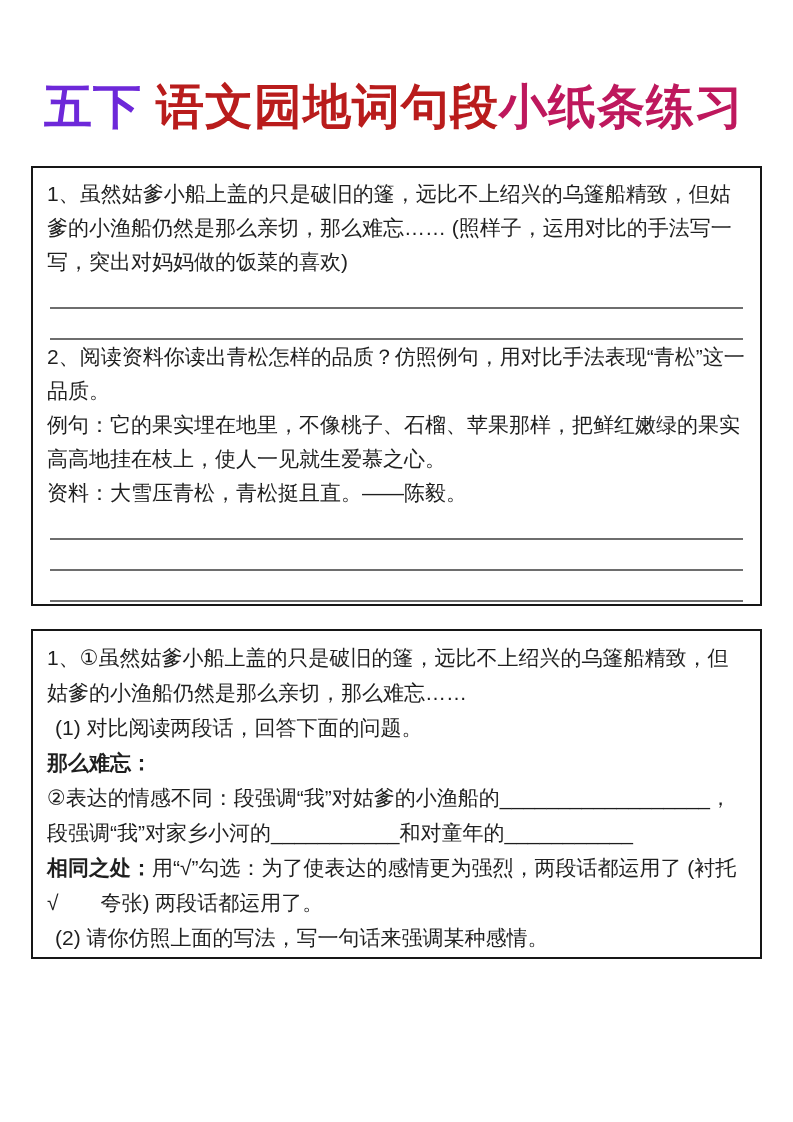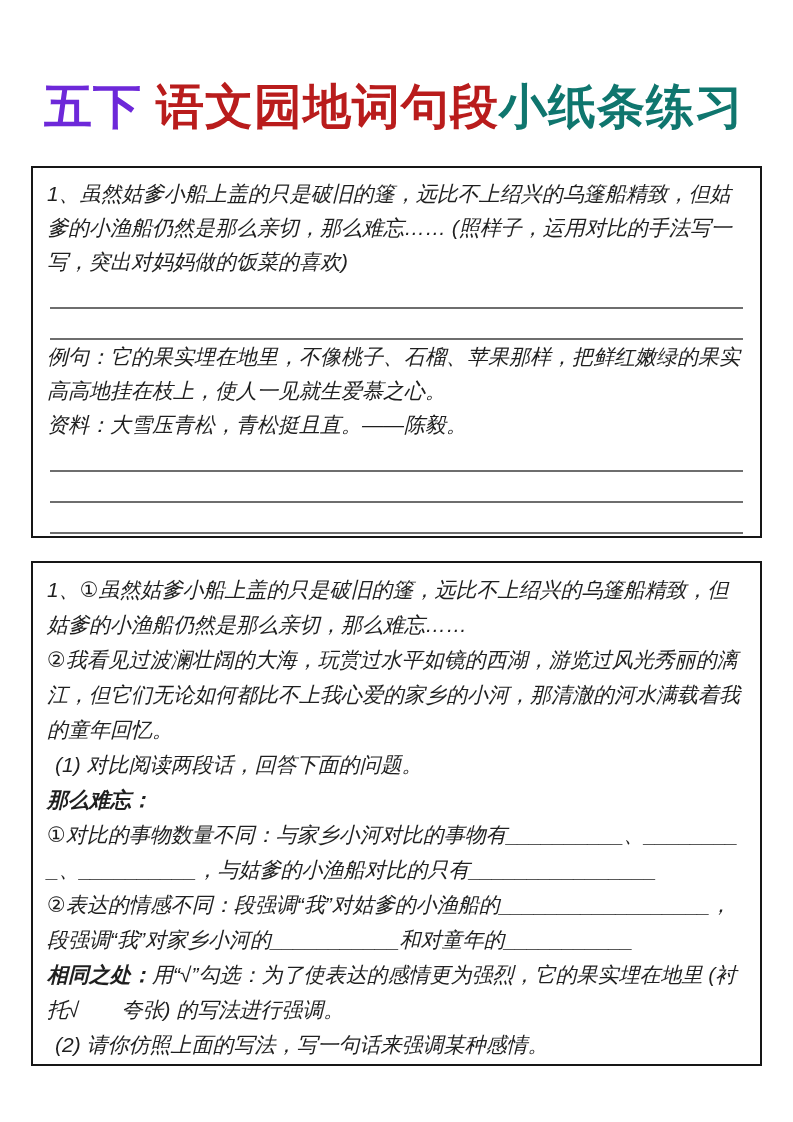--- a/index.html
+++ b/index.html
@@ -16,30 +16,29 @@
   .title {
     padding: 48px 0 0 44px;
     font-size: 48px;
     font-weight: 700;
     line-height: 1.12;
     letter-spacing: 1px;
     white-space: nowrap;
   }
   .title .t-grade  { color: #6d28d9; margin-right: 14px; }
   .title .t-main   { color: #b91c1c; }
-  .title .t-suffix { color: #0f766e; }
+  .title .t-suffix { color: #be185d; }
 
   .box {
     margin: 0 31px;
     border: 2px solid #161616;
     padding: 9px 14px 2px 14px;
     font-size: 21px;
     line-height: 34px;
     word-break: break-all;
-    font-style: italic;
   }
   .box-1 { margin-top: 29px; }
   .box-2 { margin-top: 23px; line-height: 35px; }
 
   .box p { margin: 0; }
   .indented { padding-left: 8px; }
   .bold-label { font-weight: 700; }
 
   .ans-line {
     height: 30px;
@@ -54,32 +53,31 @@
 <div class="page">
 
   <h1 class="title">
     <span class="t-grade">五下</span><span class="t-main">语文园地词句段</span><span class="t-suffix">小纸条练习</span>
   </h1>
 
   <div class="box box-1">
     <p>1、虽然姑爹小船上盖的只是破旧的篷，远比不上绍兴的乌篷船精致，但姑爹的小渔船仍然是那么亲切，那么难忘…… (照样子，运用对比的手法写一写，突出对妈妈做的饭菜的喜欢)</p>
     <div class="ans-line"></div>
     <div class="ans-line tall"></div>
+    <p>2、阅读资料你读出青松怎样的品质？仿照例句，用对比手法表现“青松”这一品质。</p>
     <p>例句：它的果实埋在地里，不像桃子、石榴、苹果那样，把鲜红嫩绿的果实高高地挂在枝上，使人一见就生爱慕之心。</p>
     <p>资料：大雪压青松，青松挺且直。——陈毅。</p>
     <div class="ans-line"></div>
     <div class="ans-line tall"></div>
     <div class="ans-line tall"></div>
   </div>
 
   <div class="box box-2">
     <p>1、①虽然姑爹小船上盖的只是破旧的篷，远比不上绍兴的乌篷船精致，但姑爹的小渔船仍然是那么亲切，那么难忘……</p>
-    <p>②我看见过波澜壮阔的大海，玩赏过水平如镜的西湖，游览过风光秀丽的漓江，但它们无论如何都比不上我心爱的家乡的小河，那清澈的河水满载着我的童年回忆。</p>
     <p class="indented">(1) 对比阅读两段话，回答下面的问题。</p>
     <p class="bold-label">那么难忘：</p>
-    <p>①对比的事物数量不同：与家乡小河对比的事物有__________、_________、__________，与姑爹的小渔船对比的只有________________</p>
     <p>②表达的情感不同：段强调“我”对姑爹的小渔船的__________________，段强调“我”对家乡小河的___________和对童年的___________</p>
-    <p><span class="bold-label">相同之处：</span><span>用“√”勾选：为了使表达的感情更为强烈，它的果实埋在地里 (衬托√　　夸张) 的写法进行强调。</span></p>
+    <p><span class="bold-label">相同之处：</span><span>用“√”勾选：为了使表达的感情更为强烈，两段话都运用了 (衬托√　　夸张) 两段话都运用了。</span></p>
     <p class="indented">(2) 请你仿照上面的写法，写一句话来强调某种感情。</p>
 
   </div>
 
 </div>
 
 </body></html>

